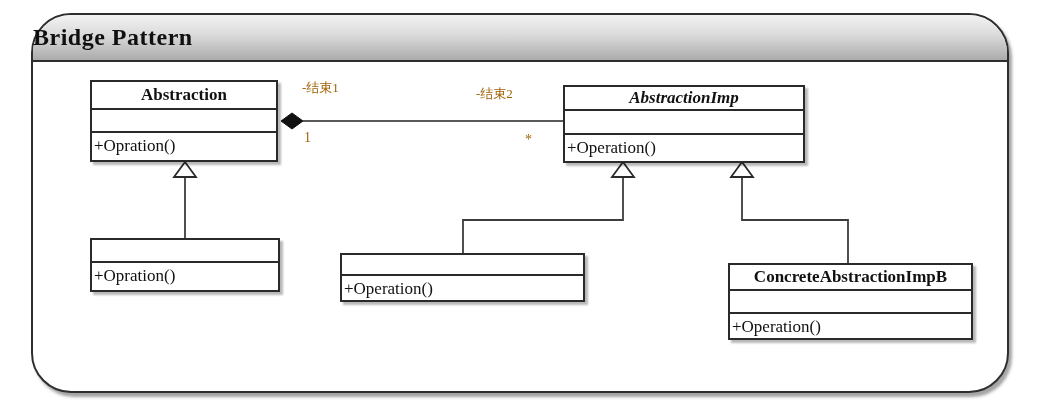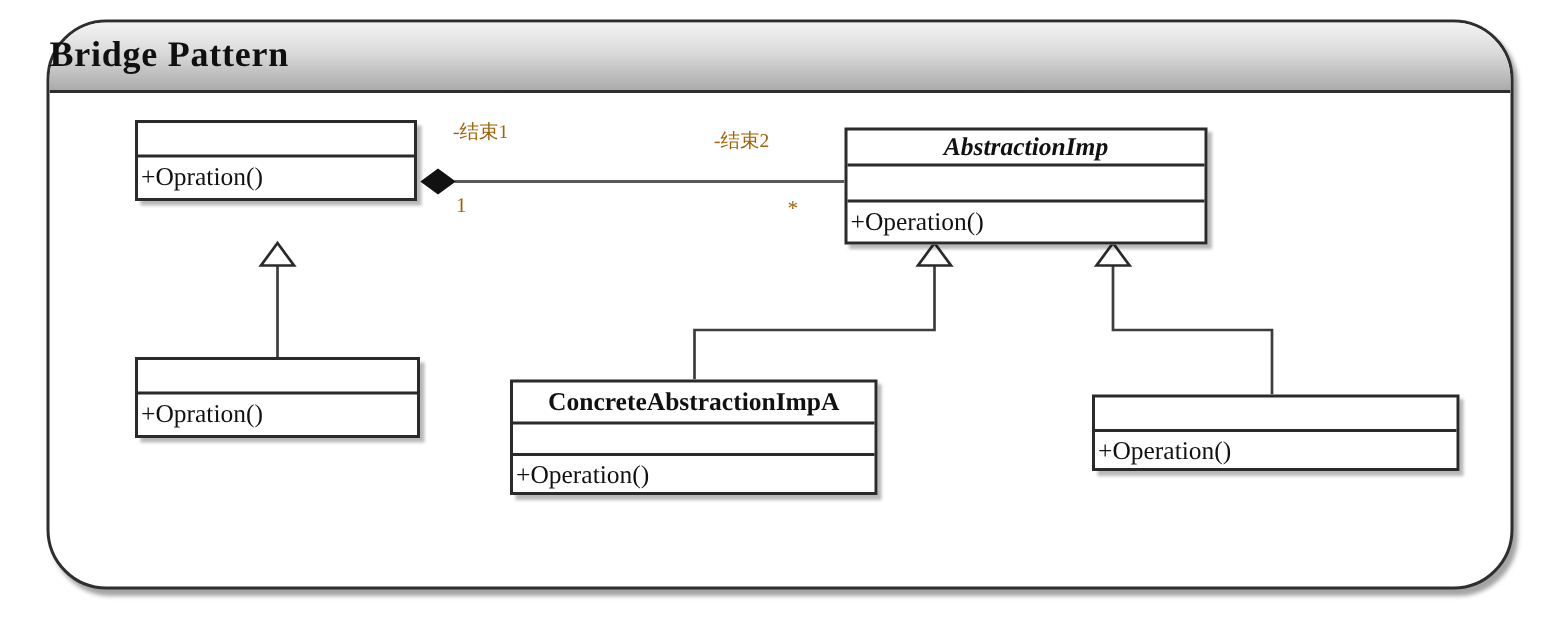--- a/index.html
+++ b/index.html
@@ -76,37 +76,38 @@
     <polygon points="742,162 731,177 753,177" fill="#ffffff" stroke="#2a2a2a" stroke-width="1.8"></polygon>
   </g>
 </svg>
 
 <div class="wire-label" style="left:302px;top:79px;">-结束1</div>
 <div class="wire-label" style="left:476px;top:85px;">-结束2</div>
 <div class="wire-label mult" style="left:304px;top:130px;">1</div>
 <div class="wire-label mult" style="left:525px;top:132px;">*</div>
 
 <div class="uml-class" style="left:90px;top:80px;width:184px;--nh:26px;--ah:21px;--mh:27px;">
+  <div class="uml-name">Abstraction</div>
   <div class="uml-attrs"></div>
   <div class="uml-methods">+Opration()</div>
 </div>
 
 <div class="uml-class" style="left:563px;top:85px;width:238px;--nh:22px;--ah:22px;--mh:26px;">
   <div class="uml-name abstract">AbstractionImp</div>
   <div class="uml-attrs"></div>
   <div class="uml-methods">+Operation()</div>
 </div>
 
 <div class="uml-class" style="left:90px;top:238px;width:186px;--nh:26px;--ah:21px;--mh:27px;">
   <div class="uml-attrs"></div>
   <div class="uml-methods">+Opration()</div>
 </div>
 
 <div class="uml-class" style="left:340px;top:253px;width:241px;--nh:26px;--ah:19px;--mh:24px;">
-  <div class="uml-name">ConcreteAbstractionImpA</div>
   <div class="uml-attrs"></div>
   <div class="uml-methods">+Operation()</div>
 </div>
 
 <div class="uml-class" style="left:728px;top:263px;width:241px;--nh:24px;--ah:21px;--mh:24px;">
+  <div class="uml-name">ConcreteAbstractionImpB</div>
   <div class="uml-attrs"></div>
   <div class="uml-methods">+Operation()</div>
 </div>
 
 </body></html>

